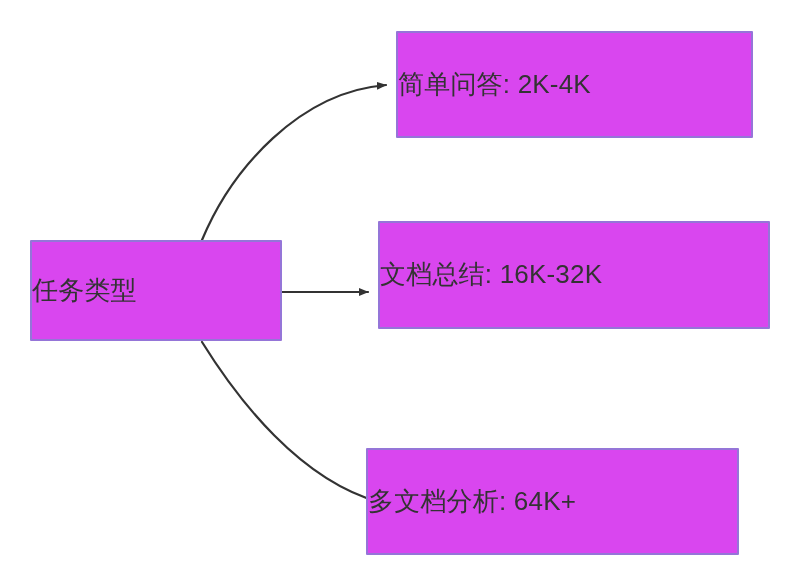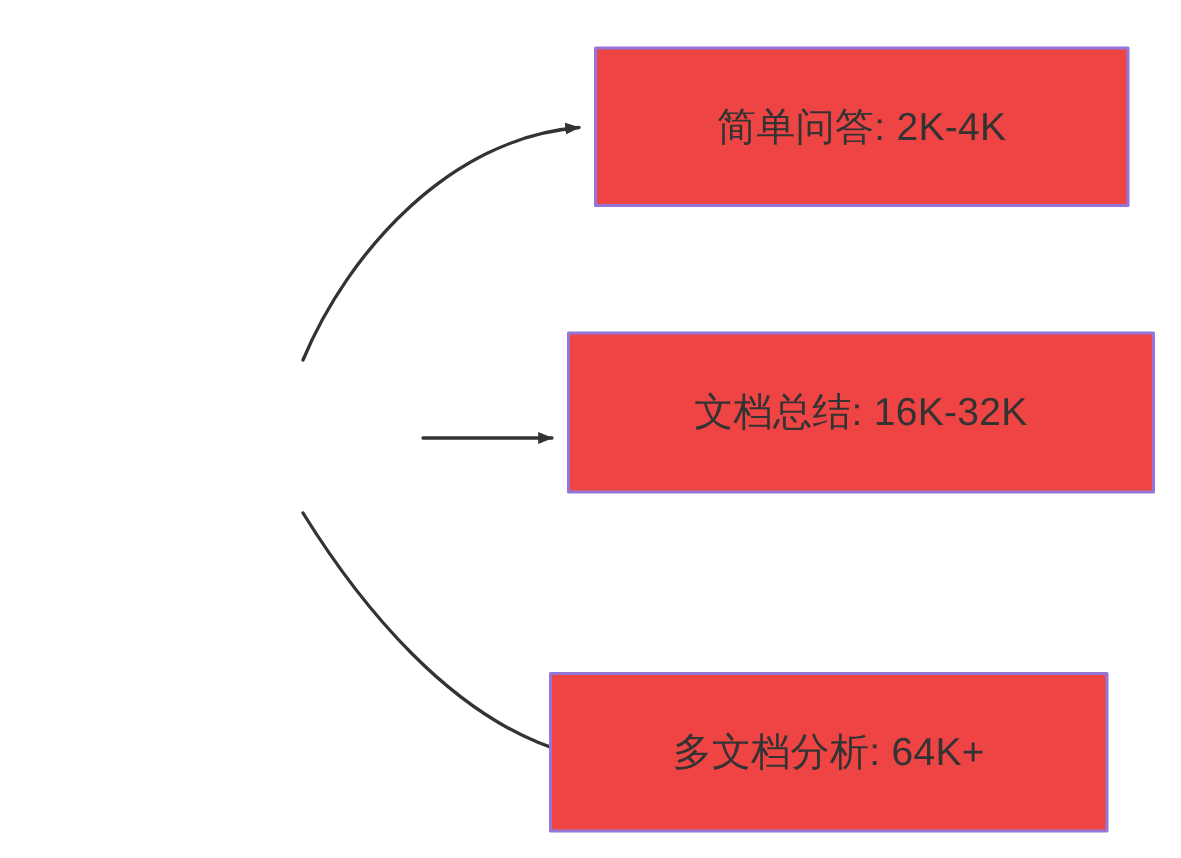--- a/index.html
+++ b/index.html
@@ -27,26 +27,26 @@
     left: 0;
     top: 0;
     width: 787px;
     height: 572px;
     pointer-events: none;
   }
 
   .flow-node {
     position: absolute;
     box-sizing: border-box;
-    background: #ef4444;
+    background: #d946ef;
     border: 2px solid #9575d8;
     border-radius: 1px;
     display: flex;
     align-items: center;
-    justify-content: center;
+    justify-content: flex-start;
     color: #333333;
     font-size: 26px;
     line-height: 1.2;
     letter-spacing: 0.2px;
     white-space: nowrap;
   }
 
   .flow-node .node-label {
     display: block;
   }
@@ -69,20 +69,23 @@
       </marker>
     </defs>
 
     <path d="M 202,240 C 232,168 300,92 386,85" fill="none" stroke="#333333" stroke-width="2.2" stroke-linecap="round" marker-end="url(#arrowhead)"></path>
 
     <path d="M 282,292 L 368,292" fill="none" stroke="#333333" stroke-width="2.2" stroke-linecap="round" marker-end="url(#arrowhead)"></path>
 
     <path d="M 202,342 C 238,400 300,480 379,502" fill="none" stroke="#333333" stroke-width="2.2" stroke-linecap="round" marker-end="url(#arrowhead)"></path>
   </svg>
 
+  <div class="flow-node" id="node-source">
+    <span class="node-label">任务类型</span>
+  </div>
 
   <div class="flow-node" id="node-simple">
     <span class="node-label">简单问答: 2K-4K</span>
   </div>
 
   <div class="flow-node" id="node-doc">
     <span class="node-label">文档总结: 16K-32K</span>
   </div>
 
   <div class="flow-node" id="node-multidoc">

